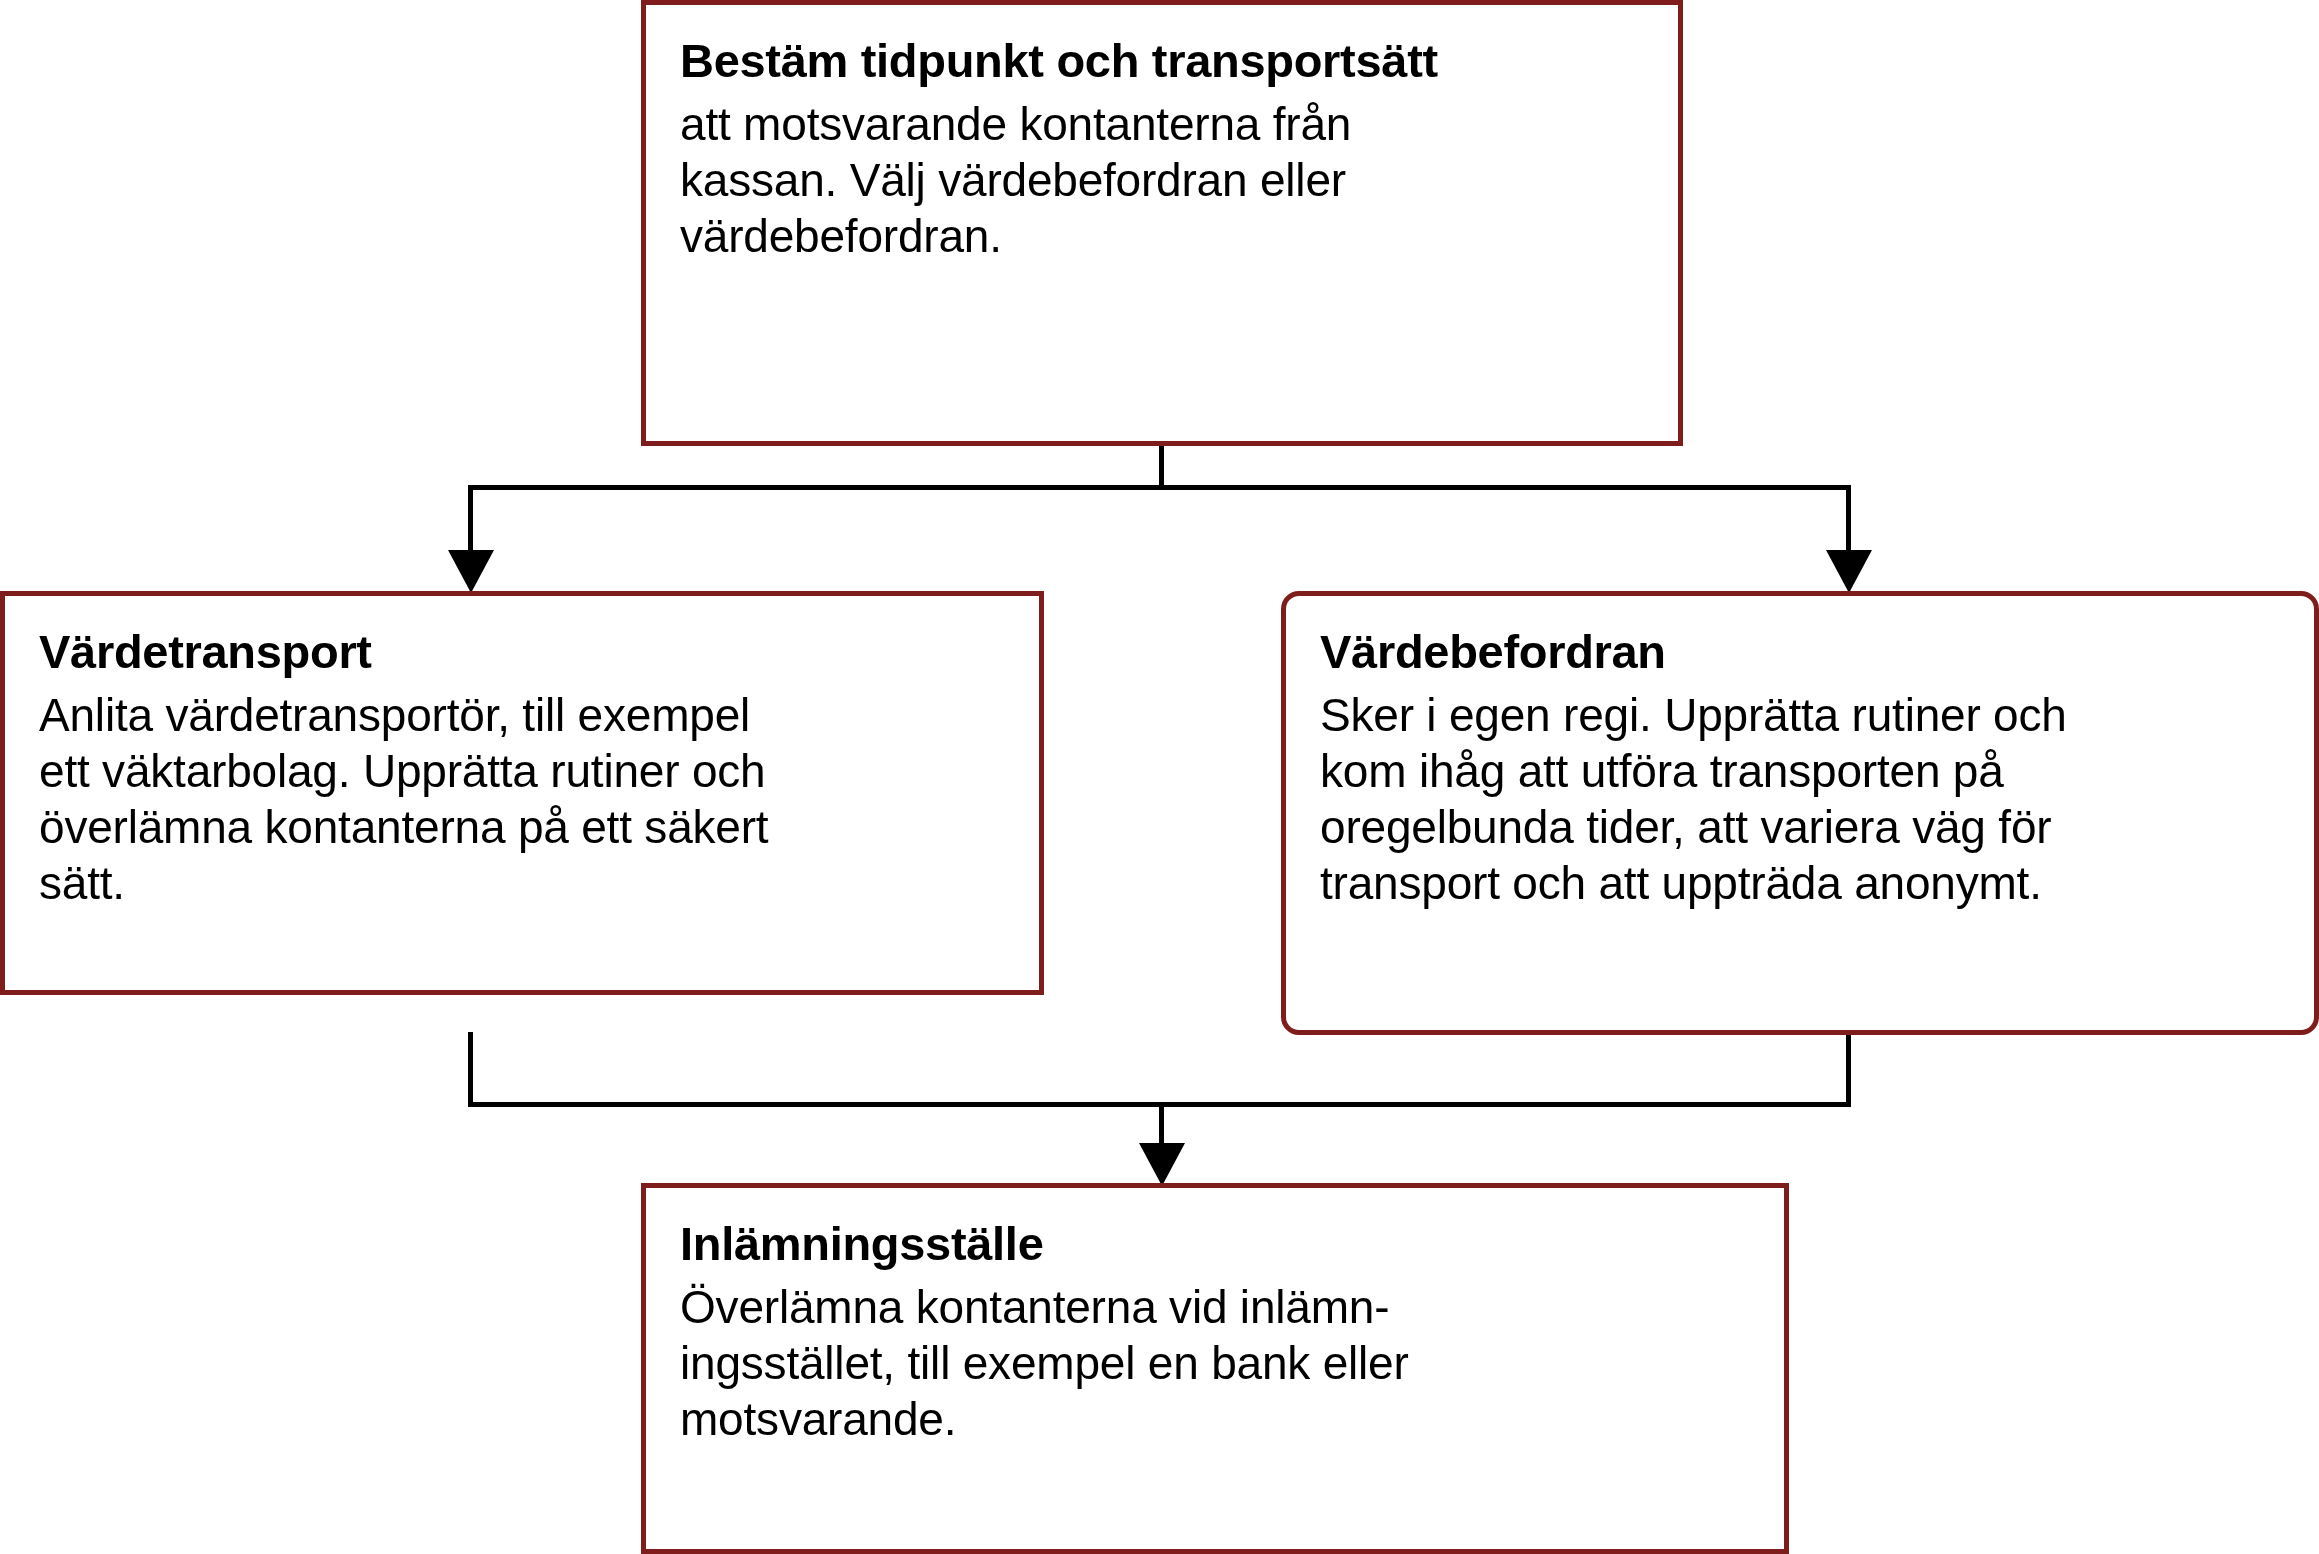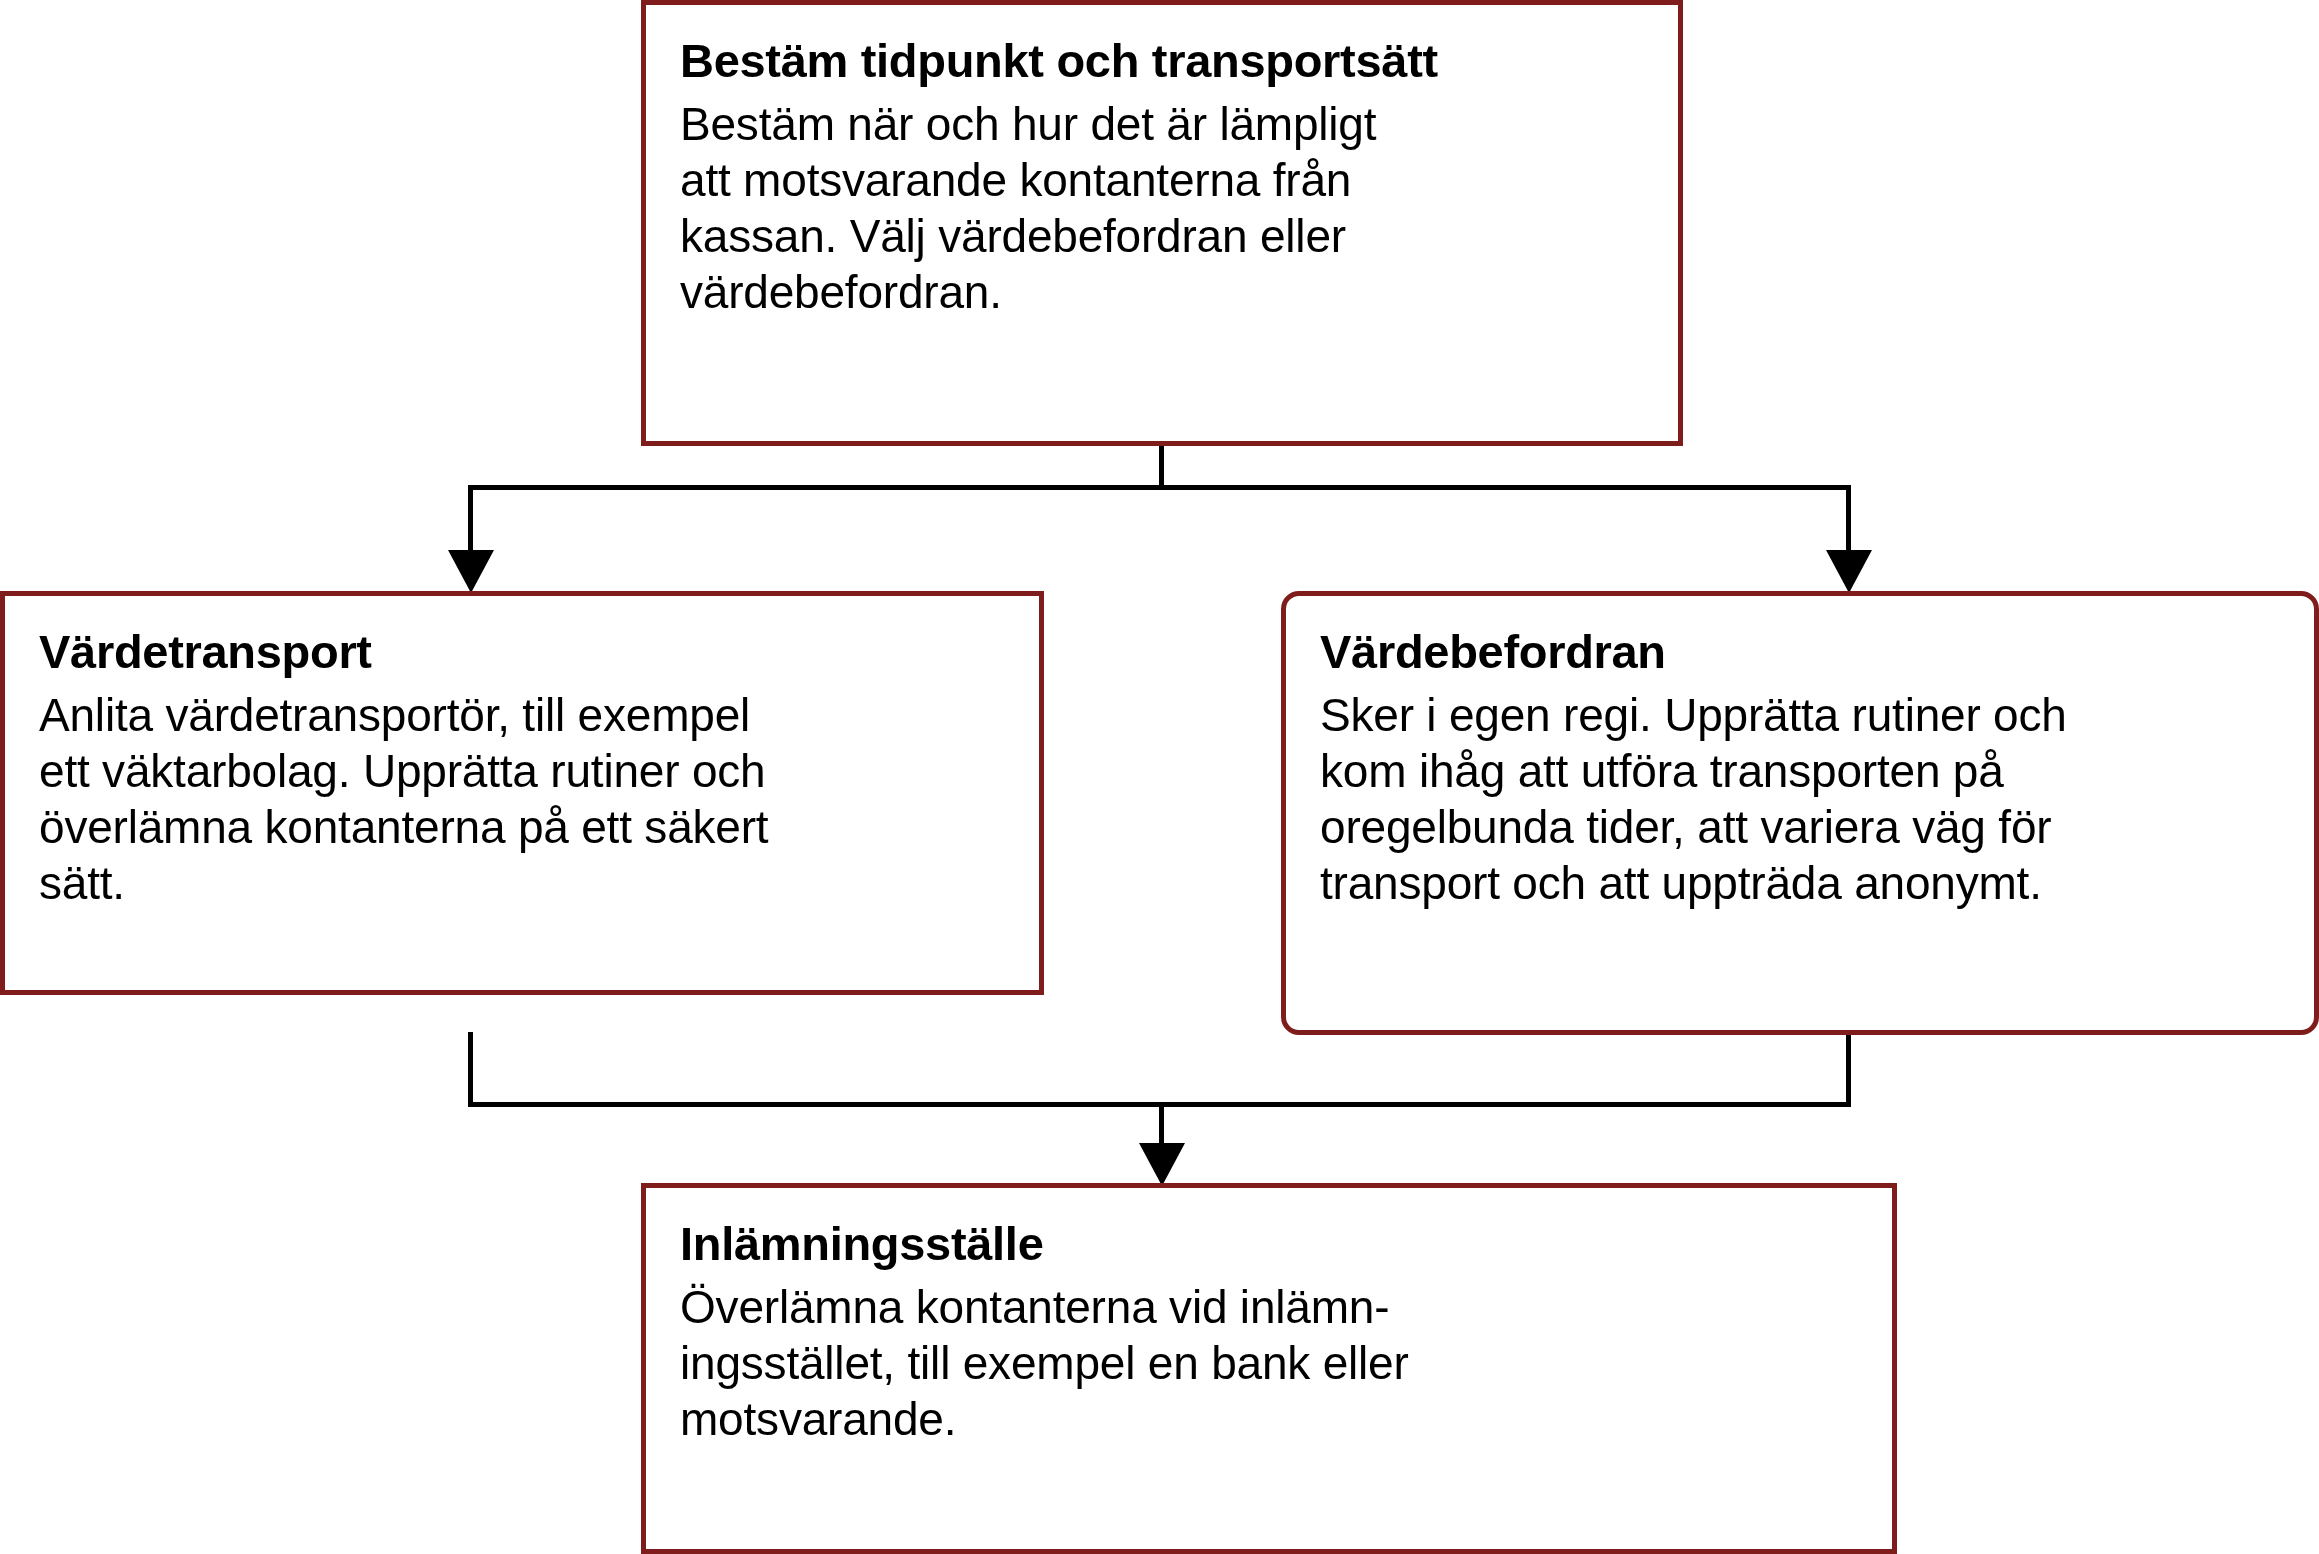--- a/index.html
+++ b/index.html
@@ -45,21 +45,21 @@
   }
   .node-body .ln {
     display: block;
     white-space: nowrap;
   }
 
   
   #node-top     { left: 641px;  top: 0px;     width: 1042px; height: 446px; }
   #node-left    { left: 0px;    top: 591px;   width: 1044px; height: 404px; }
   #node-right   { left: 1281px; top: 591px;   width: 1038px; height: 444px; border-radius: 18px; }
-  #node-bottom  { left: 641px;  top: 1183px;  width: 1256px; height: 371px; }
+  #node-bottom  { left: 641px;  top: 1183px;  width: 1148px; height: 371px; }
 
   
   .conn {
     position: absolute;
     background: #000000;
     z-index: 1;
   }
   .vline { width: 5px; }
   .hline { height: 5px; }
 
@@ -90,21 +90,20 @@
 </style>
 </head>
 <body>
 
 <div id="canvas">
 
   <div class="node" id="node-top">
     <div class="node-inner">
       <div class="node-title">Bestäm tidpunkt och transportsätt</div>
       <div class="node-body">
-        <span class="ln">Bestäm när och hur det är lämpligt</span>
         <span class="ln">att motsvarande kontanterna från</span>
         <span class="ln">kassan. Välj värdebefordran eller</span>
         <span class="ln">värdebefordran.</span>
       </div>
     </div>
   </div>
 
   <div class="conn vline" id="split-stem"></div>
   <div class="conn hline" id="split-bar"></div>
   <div class="conn vline" id="split-drop-l"></div>

